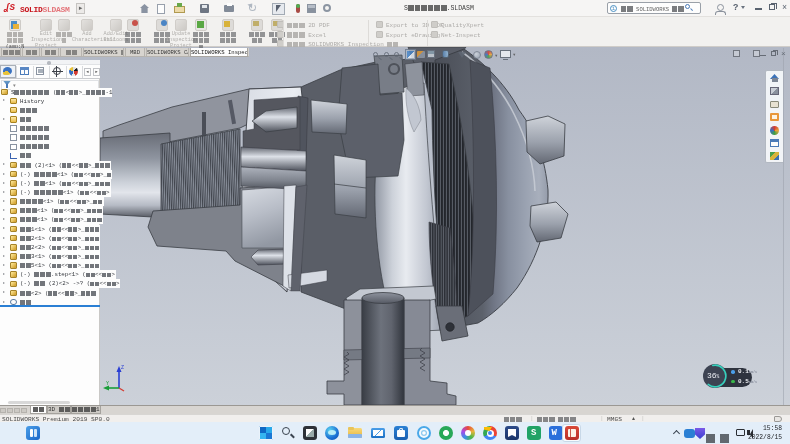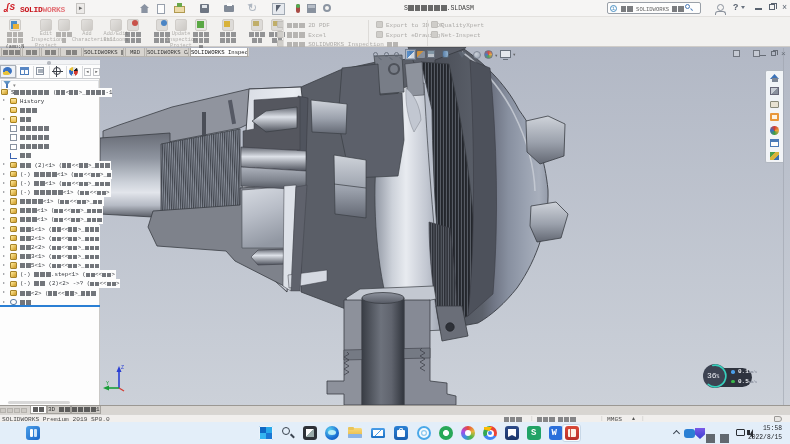--- a/index.html
+++ b/index.html
@@ -153,21 +153,21 @@
       <path d="M404,300 L430,300 430,381 447,383 447,394 456,396 456,405 404,405 Z" fill="#868a95" stroke="#3a3d44" stroke-width="0.8"></path>
       <path d="M344,350 L430,348 430,358 344,360 Z" fill="#757a84" stroke="#3a3d44" stroke-width="0.6"></path>
       <path d="M362,298 L404,298 404,405 362,405 Z" fill="url(#gTube)" stroke="#3a3d44" stroke-width="0.8"></path>
       <ellipse cx="383" cy="298" rx="21" ry="5.5" fill="url(#gTubeTop)" stroke="#3a3d44" stroke-width="0.8"></ellipse>
       <path d="M347,352 L349,354 L344,357 L349,360 L344,363 L349,366 L344,369 L349,372 L344,375" fill="none" stroke="#40434b" stroke-width="0.8"></path>
       <path d="M422,348 L420,350 L425,353 L420,356 L425,359 L420,362 L425,365 L420,368 L425,371" fill="none" stroke="#40434b" stroke-width="0.8"></path>
       <rect x="783" y="48" width="1" height="357" fill="#9aa0ac" opacity="0.55"></rect>
     </svg>
 <div id="title" class="abs">
       <span class="abs" style="left:4px;top:3px;font-size:9px;font-style:italic;font-weight:bold;color:#cf1a22">ʆS</span>
-      <span class="abs" style="left:20px;top:4.5px;font-size:8px;font-weight:bold;color:#c8131b;letter-spacing:-0.3px">SOLID<span style="color:#e4767b">WORKS</span></span>
+      <span class="abs" style="left:20px;top:4.5px;font-size:8px;font-weight:bold;color:#c8131b;letter-spacing:-0.3px">SOLID<span style="color:#e4767b">SLDASM</span></span>
       <span class="abs" style="left:76px;top:3px;width:9px;height:11px;border:1px solid #c5c3c0;background:#eceae8;color:#666;font-size:6px;text-align:center;line-height:10px">►</span>
       <span class="abs" style="left:140px;top:4px;width:9px;height:9px;background:#8a93a2;clip-path:polygon(50% 0,100% 45%,85% 45%,85% 100%,15% 100%,15% 45%,0 45%)"></span>
       <span class="abs" style="left:157px;top:3.5px;width:8px;height:10px;background:#fdfdfd;border:1px solid #98a0ac"></span>
       <span class="abs" style="left:174px;top:5.5px;width:11px;height:7px;background:#eddaa8;border:1px solid #b09a50"></span>
       <span class="abs" style="left:177px;top:2.5px;width:5px;height:4px;background:#6aa84a"></span>
       <span class="abs" style="left:200px;top:4px;width:9px;height:9px;background:#6e7683;border-radius:1px"></span>
       <span class="abs" style="left:202px;top:5px;width:5px;height:3px;background:#e3e7ec"></span>
       <span class="abs" style="left:224px;top:5px;width:10px;height:7px;background:#828b98;border-radius:1px"></span>
       <span class="abs" style="left:226.5px;top:3px;width:5px;height:3px;background:#fdfdfd"></span>
       <span class="abs" style="left:249px;top:4px;width:7px;height:7px;border:1.5px solid #b0b8c2;border-top-color:transparent;border-radius:50%"></span>

